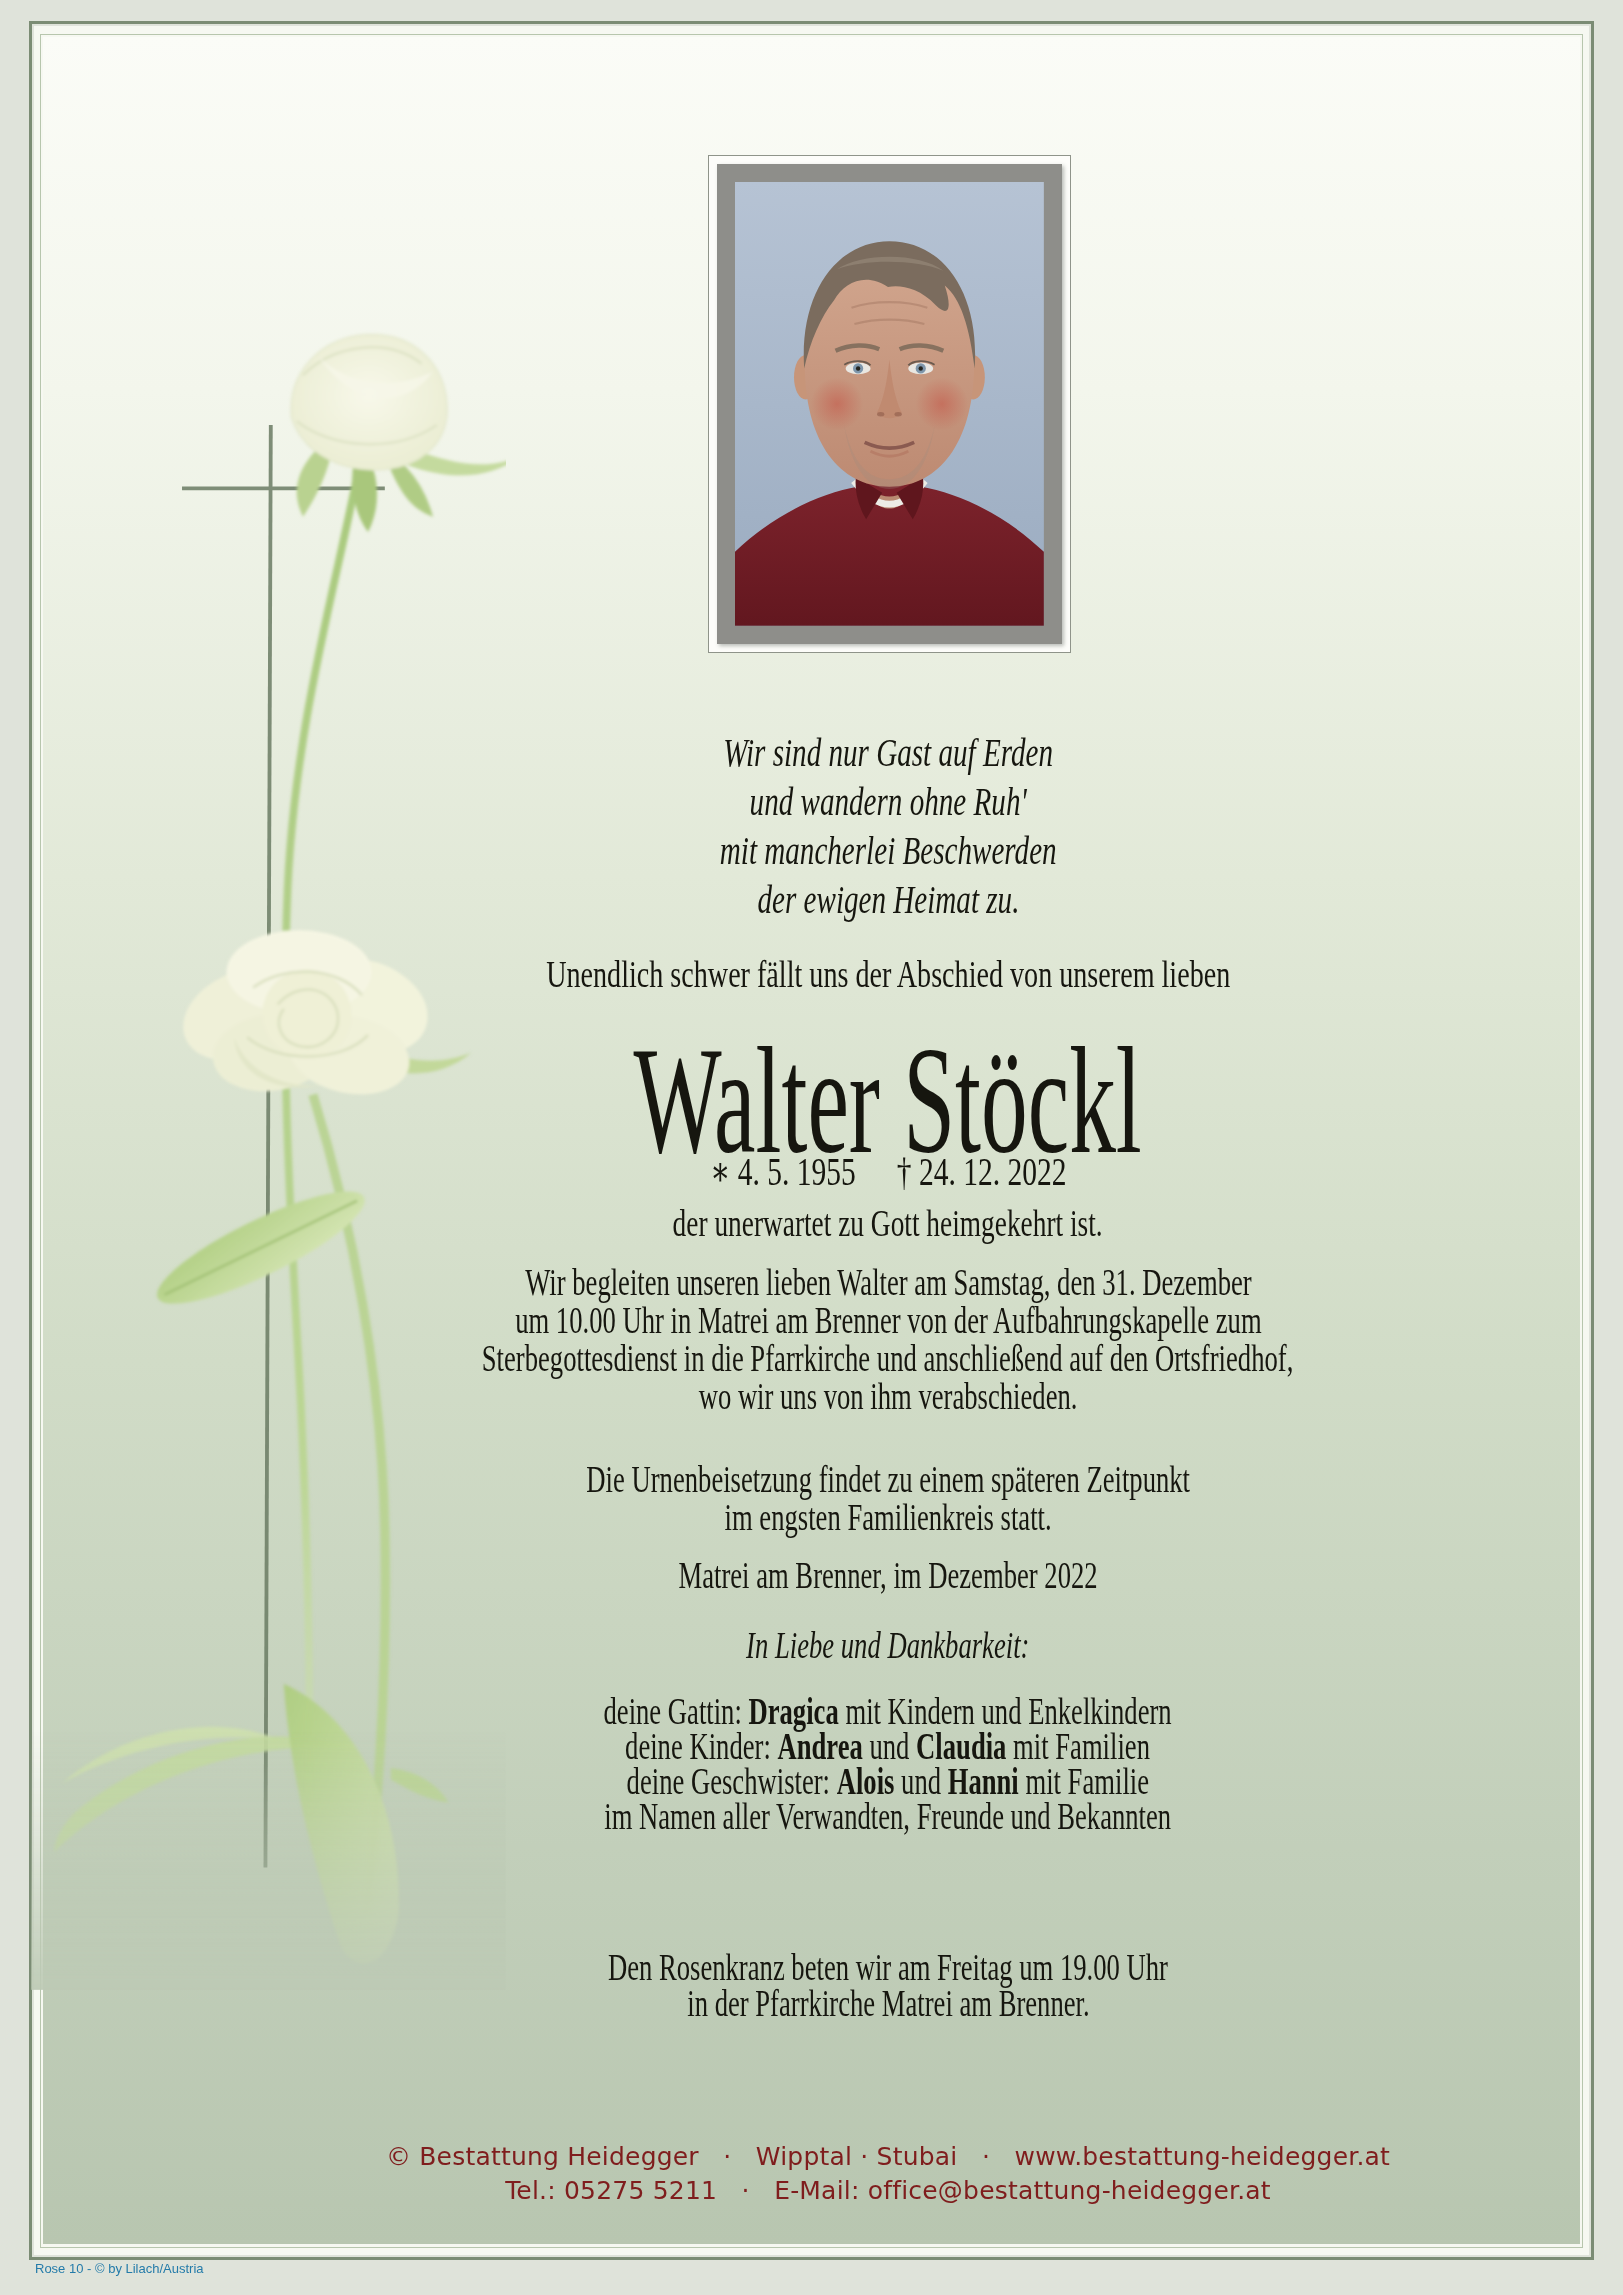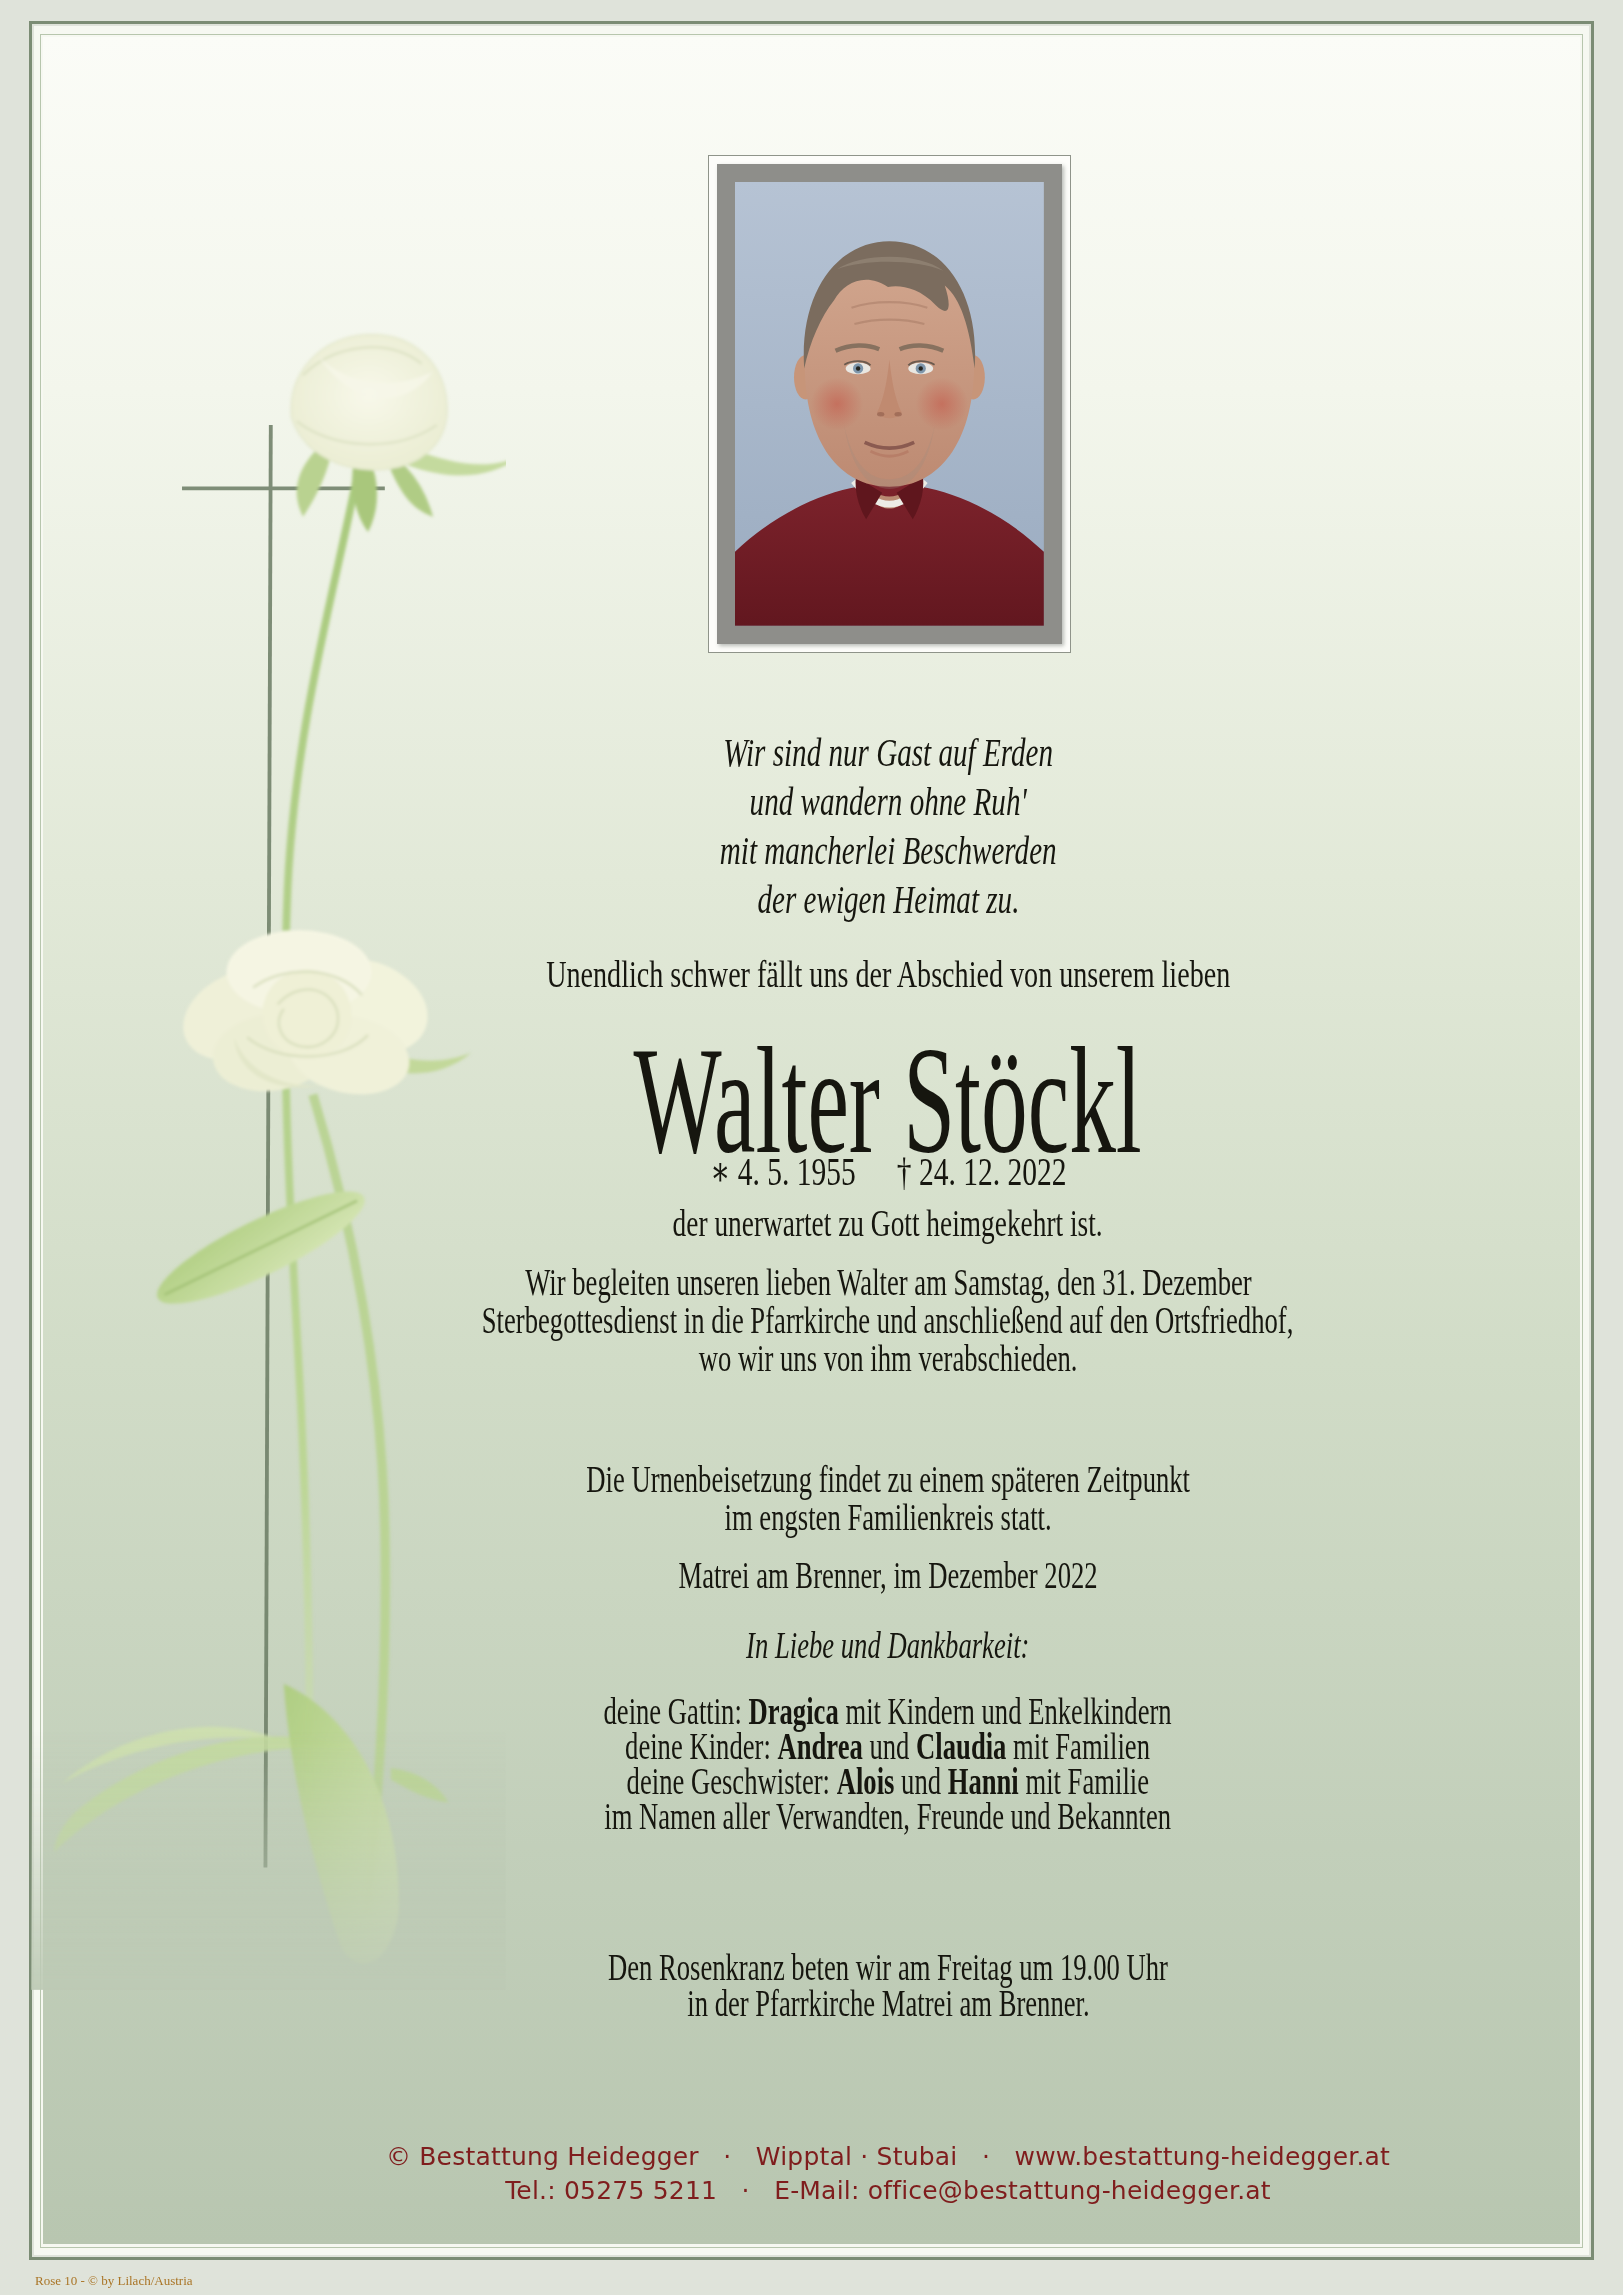--- a/index.html
+++ b/index.html
@@ -45,22 +45,22 @@
   #urn     { top:1449px; font-size:37px; line-height:38px;margin-top:12px; --sx:0.72; }
   #dateline{ top:1557px; font-size:37px; line-height:38px; --sx:0.72; }
   #gratitude{ top:1627px; font-size:37px; line-height:38px;font-style:italic; --sx:0.72; }
   #family  { top:1666px; font-size:37px; line-height:35px;margin-top:28px; --sx:0.72; }
   #rosary  { top:1950px; font-size:37px; line-height:36px; --sx:0.72; }
 
   #footer  { top:2140px; font-family:"DejaVu Sans","Liberation Sans",sans-serif;
              font-size:25px; line-height:34px; color:#7f1d1d; letter-spacing:0.2px; --sx:1; }
 
   .credit { position:absolute; left:35px; top:2261px; z-index:4;
-            font-family:Liberation Serif, serif;
-            font-size:13px; color:#a16207; opacity:.85; filter:blur(0.3px);margin-top:12px; }
+            font-family:Liberation Sans, sans-serif;
+            font-size:13px; color:#0369a1; opacity:.85; filter:blur(0.3px); }
 </style>
 </head>
 <body>
 
 <div class="page">
   <div class="frame-dark"></div>
   <div class="frame-gap"></div>
   <div class="frame-pin"></div>
   <div class="content"></div>
 
@@ -231,20 +231,21 @@
   <div class="tb" id="dates">
     <div class="line"><span class="sx"><span>∗ 4. 5. 1955</span><span class="death-date">† 24. 12. 2022</span></span></div>
   </div>
 
   <div class="tb" id="homecoming">
     <div class="line"><span class="sx">der unerwartet zu Gott heimgekehrt ist.</span></div>
   </div>
 
   <div class="tb" id="funeral">
       <div class="line"><span class="sx">Wir begleiten unseren lieben Walter am Samstag, den 31. Dezember</span></div>
+      <div class="line"><span class="sx">um 10.00 Uhr in Matrei am Brenner von der Aufbahrungskapelle zum</span></div>
       <div class="line"><span class="sx">Sterbegottesdienst in die Pfarrkirche und anschließend auf den Ortsfriedhof,</span></div>
       <div class="line"><span class="sx">wo wir uns von ihm verabschieden.</span></div>
     </div>
 
   <div class="tb" id="urn">
       <div class="line"><span class="sx">Die Urnenbeisetzung findet zu einem späteren Zeitpunkt</span></div>
       <div class="line"><span class="sx">im engsten Familienkreis statt.</span></div>
     </div>
 
   <div class="tb" id="dateline">

